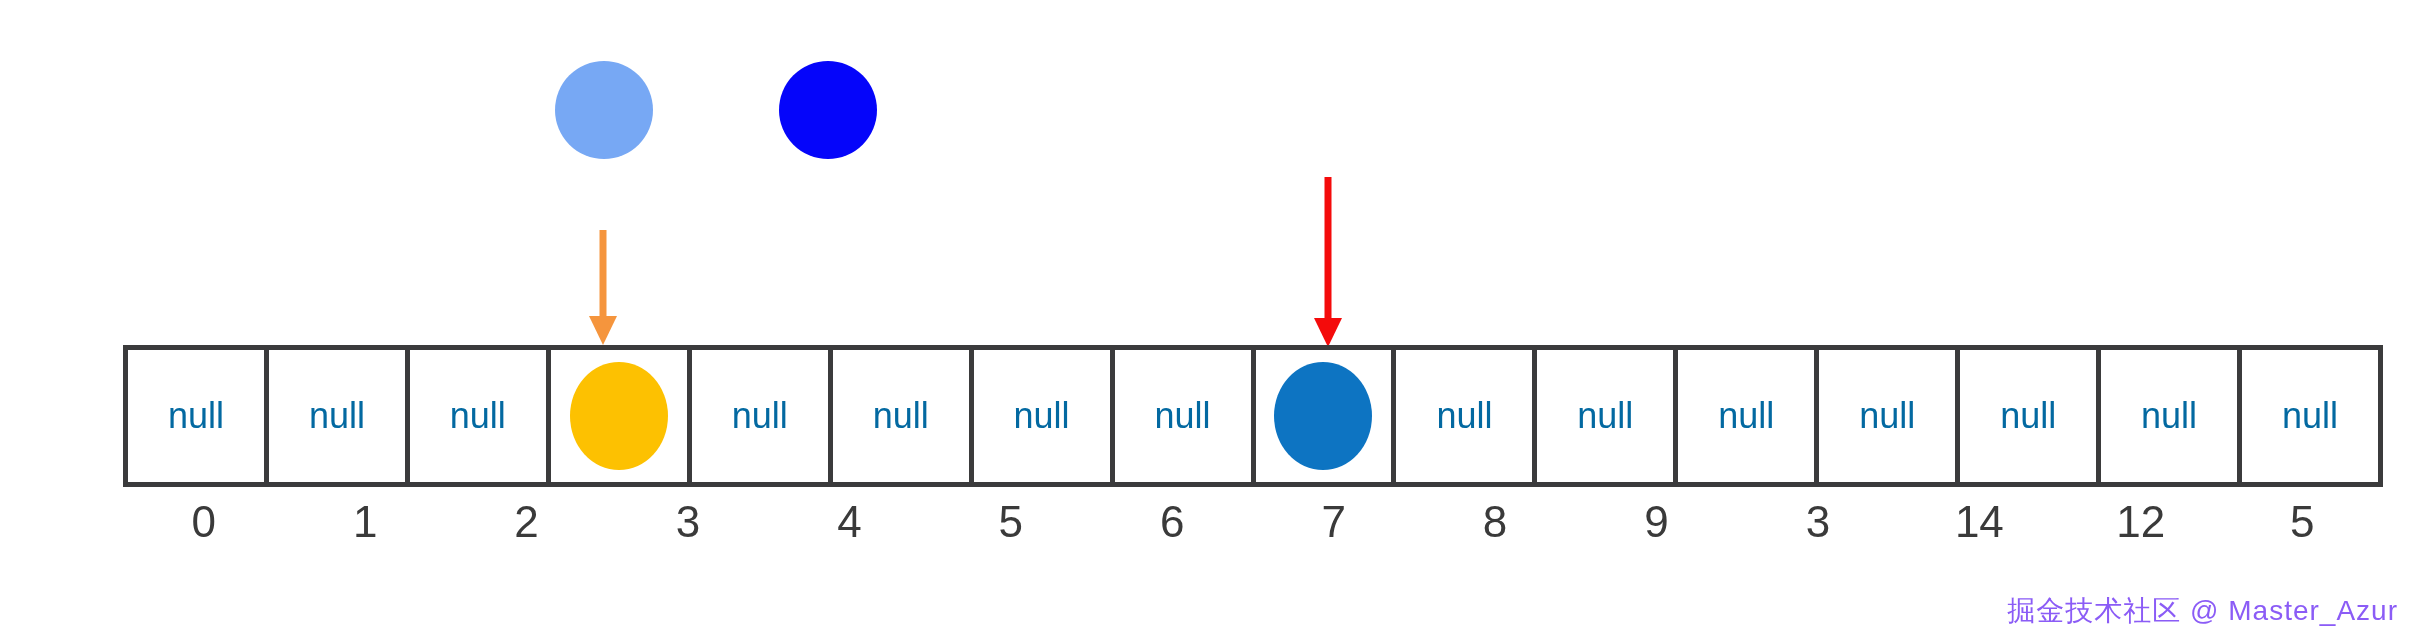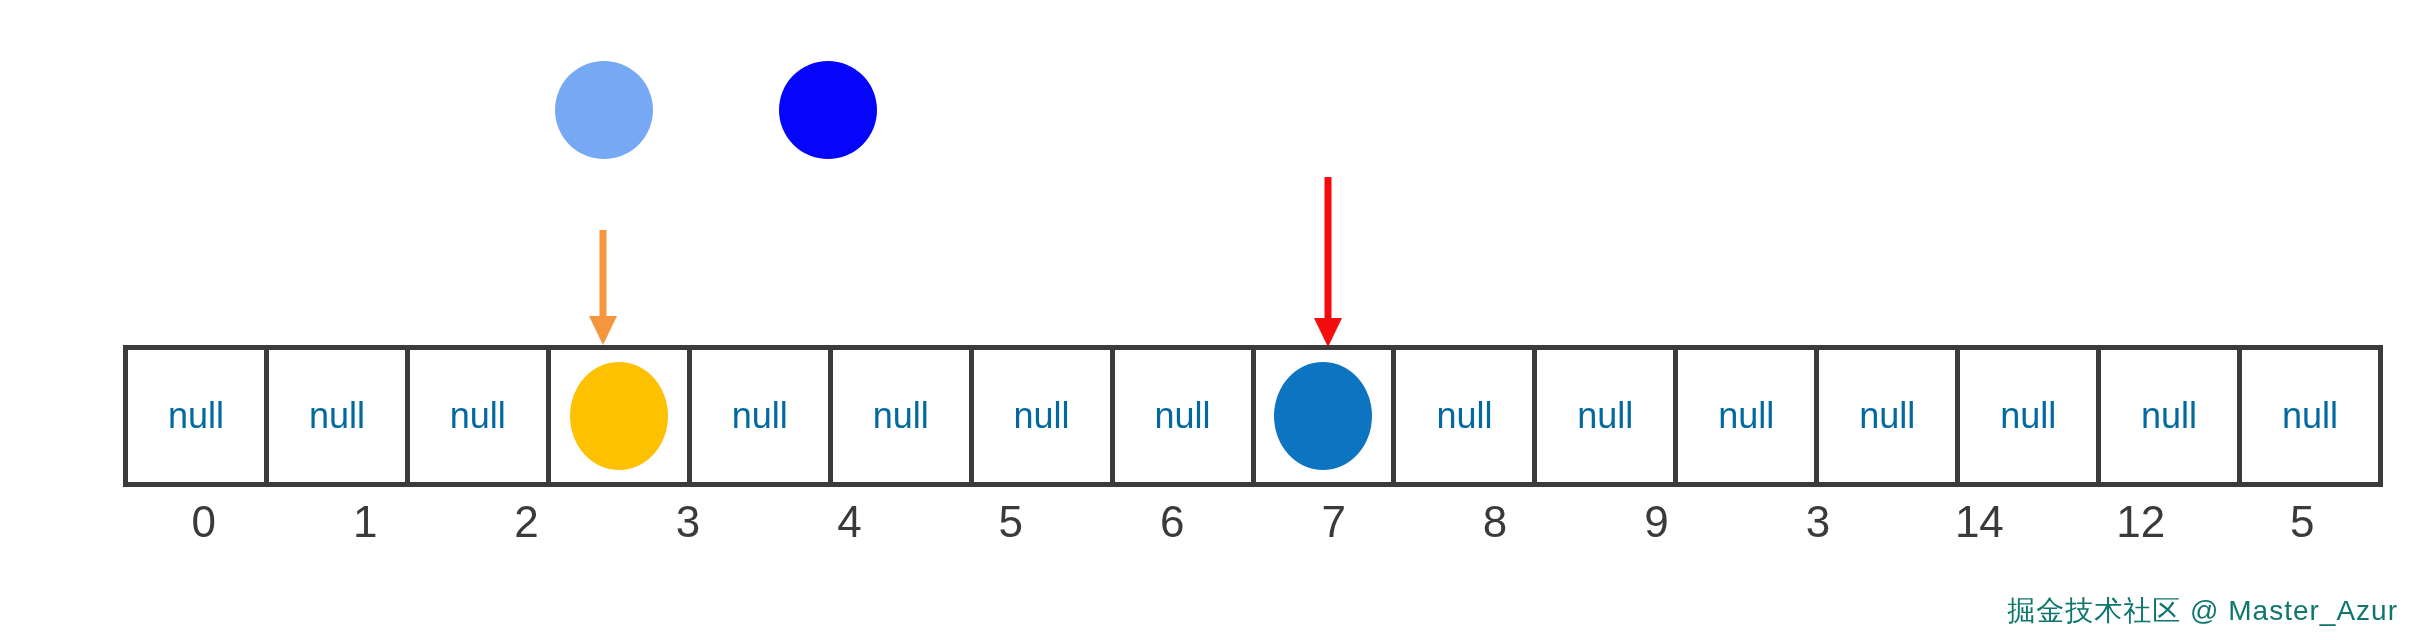--- a/index.html
+++ b/index.html
@@ -22,21 +22,21 @@
   .cell-circle{width:98px;height:108px;border-radius:50%;}
   .index-row{
     position:absolute;left:123px;top:496px;width:2260px;height:52px;display:flex;
   }
   .index-row span{
     flex:1;display:flex;align-items:center;justify-content:center;
     font-size:44px;color:#3A3A3A;line-height:1;
   }
   .watermark{
     position:absolute;right:12px;bottom:10px;font-size:28px;letter-spacing:1px;
-    color:#0f766e;text-shadow:2px 2px 0 #ffffff;white-space:nowrap;
+    color:#8b5cf6;text-shadow:2px 2px 0 #ffffff;white-space:nowrap;
   }
 </style>
 </head>
 <body>
 
 <div class="canvas">
 
   <div class="float-circle" style="left: 555px; top: 61px; background: rgb(119, 168, 244);"></div>
   <div class="float-circle" style="left: 779px; top: 61px; background: rgb(5, 5, 250);"></div>
 

